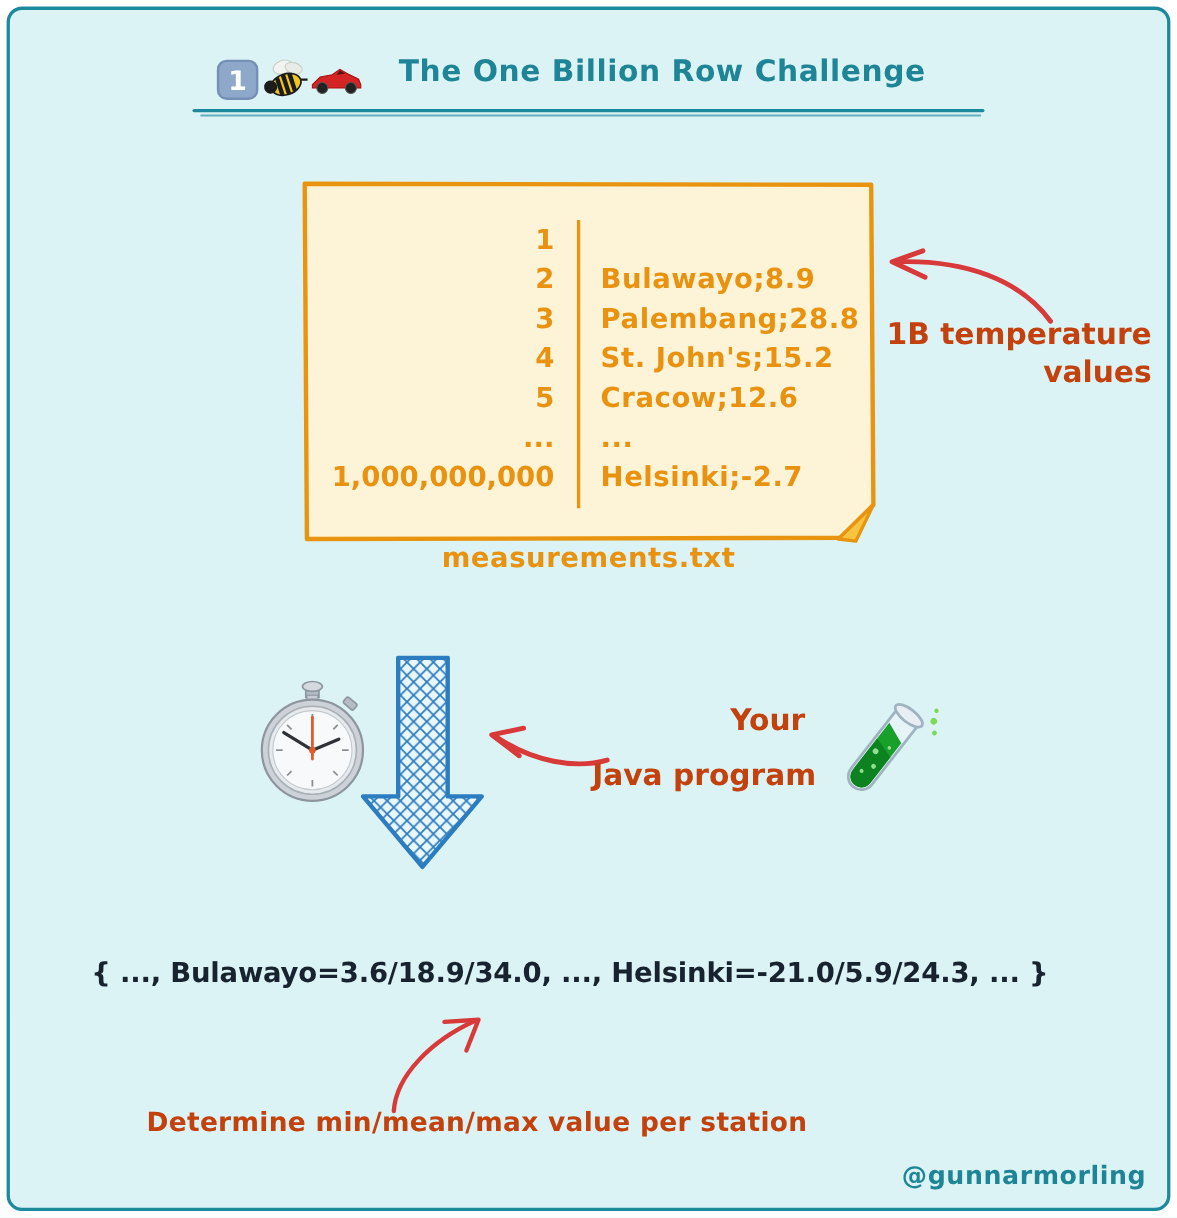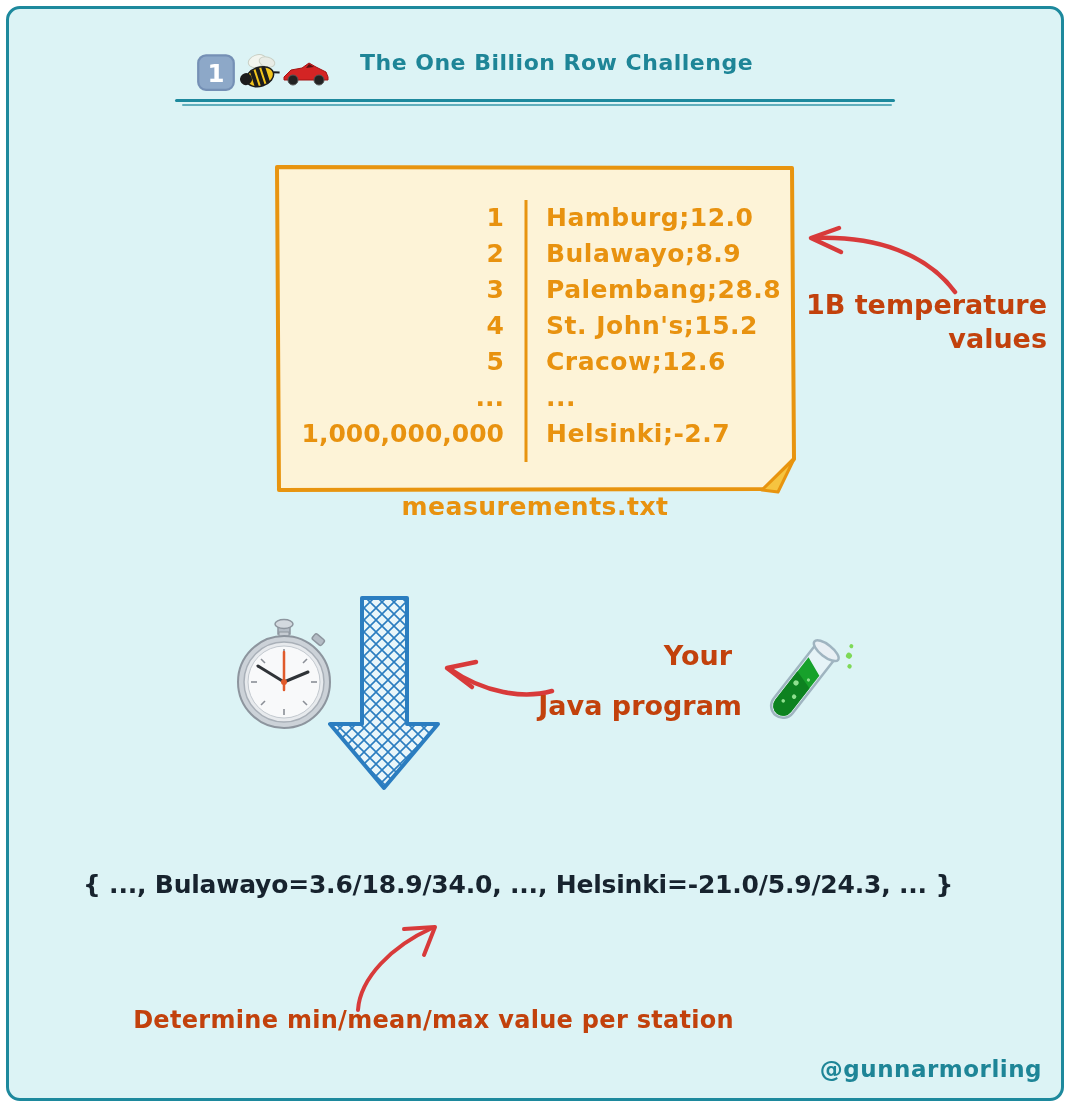--- a/index.html
+++ b/index.html
@@ -12,23 +12,24 @@
   .frame{
     position:absolute;left:6px;top:6px;right:6px;bottom:6px;
     background:#dcf3f5;
     border:3px solid #1d899d;
     border-radius:14px;
   }
   .abs{position:absolute;}
   
   .emoji-row{position:absolute;left:196px;top:50px;display:flex;align-items:center;gap:0px;}
   .title{
-    position:absolute;left:360px;top:50px;width:540px;
-    color:#1e8597;font-size:22px;font-weight:bold;letter-spacing:.5px;
+    position:absolute;left:332px;top:50px;width:540px;
+    color:#1e8597;font-size:27px;font-weight:bold;letter-spacing:.5px;
     white-space:nowrap;
+    text-align:center;
   }
   .title-underline{
     position:absolute;left:175px;top:99px;width:720px;height:3px;
     background:#1d899d;border-radius:3px;
   }
   .title-underline2{
     position:absolute;left:182px;top:104px;width:710px;height:1.5px;
     background:#1d899d;opacity:.65;border-radius:2px;
   }
   
@@ -100,21 +101,20 @@
 <svg class="note-svg" width="526" height="332" viewBox="0 0 526 332">
   <path d="M5,5 L520,6 L522,297 L492,327 L7,328 Z" fill="#fdf3d7" stroke="#e8940f" stroke-width="4" stroke-linejoin="round"></path>
   <polygon points="490,328 522,297 506,330" fill="#f6c440" stroke="#e8940f" stroke-width="3" stroke-linejoin="round"></polygon>
   <line x1="254" y1="38" x2="254" y2="300" stroke="#e8940f" stroke-width="3"></line>
 </svg>
 
 <div class="note-rows">
   <div class="note-row">
       <span class="ln">1</span>
       <span class="gap"></span>
-      <span class="val">Hamburg;12.0</span>
     </div>
   <div class="note-row">
       <span class="ln">2</span>
       <span class="gap"></span>
       <span class="val">Bulawayo;8.9</span>
     </div>
   <div class="note-row">
       <span class="ln">3</span>
       <span class="gap"></span>
       <span class="val">Palembang;28.8</span>

